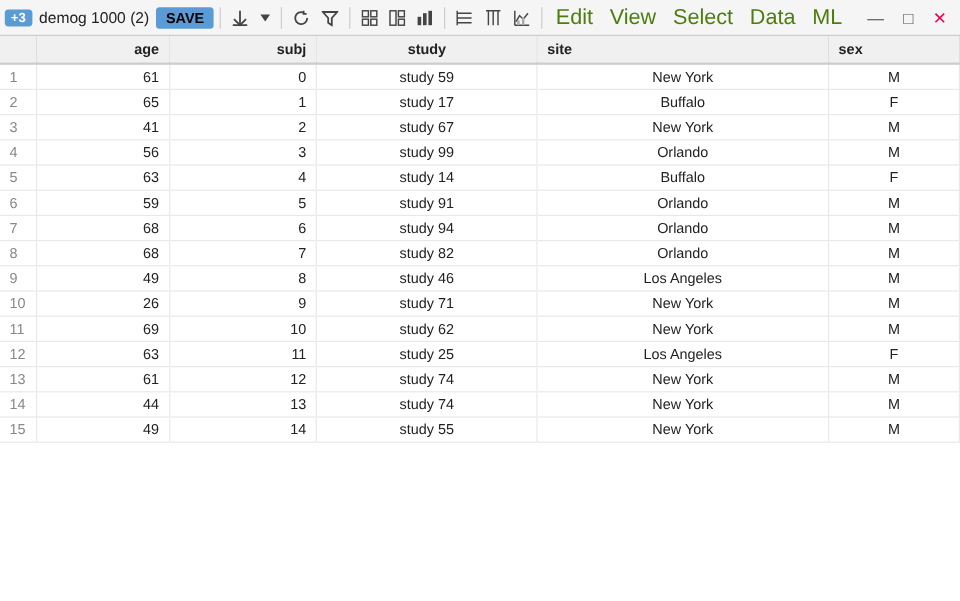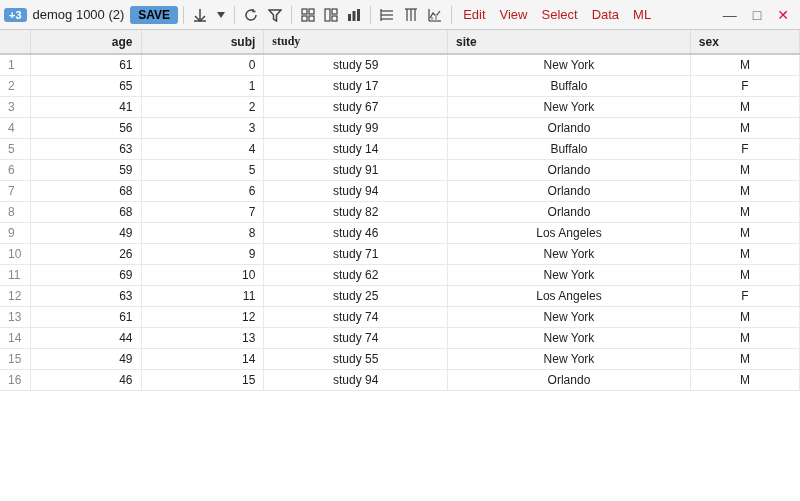--- a/index.html
+++ b/index.html
@@ -20,21 +20,21 @@
       background: #5b9bd5; color: #000000; border: none; border-radius: 3px;
       padding: 2px 8px; font-size: 12px; cursor: pointer; font-weight: bold;
     }
     .tb-sep { width: 1px; height: 18px; background: #ccc; margin: 0 3px; }
     .tb-icon-btn {
       background: none; border: none; cursor: pointer; padding: 2px 4px;
       font-size: 14px; color: #444; display: flex; align-items: center; height: 24px;
     }
     .tb-menu-btn {
       background: none; border: none; cursor: pointer; padding: 2px 6px;
-      font-size: 13px; color: #b91c1c; font-weight: normal;
+      font-size: 18px; color: #4d7c0f; font-weight: normal;
     }
     .spacer { flex: 1; }
     .tb-window-btn {
       background: none; border: none; cursor: pointer; padding: 2px 7px;
       font-size: 14px; color: #555;
     }
 
     
     .icon-group { display: flex; align-items: center; gap: 1px; }
 
@@ -50,21 +50,21 @@
     }
     thead th {
       border-right: 1px solid #ddd; padding: 4px 8px;
       text-align: right; font-weight: bold; font-size: 12px;
       color: #222; position: sticky; top: 0; background: #f0f0f0; z-index: 10;
       white-space: nowrap;
     }
     thead th.row-num { text-align: left; min-width: 30px; width: 30px; }
     thead th.col-sex { text-align: left; }
     thead th.col-site { text-align: left; }
-    thead th.col-study { text-align: left; font-family: Liberation Serif, serif; }
+    thead th.col-study { text-align: center; }
 
     tbody tr { border-bottom: 1px solid #e8e8e8; }
     tbody td {
       border-right: 1px solid #e8e8e8; padding: 3px 8px;
       text-align: right; font-size: 12px; color: #222;
     }
     tbody td.row-num { color: #888; text-align: left; min-width: 30px; width: 30px; }
     tbody td.col-text { text-align: center; }
 
     
@@ -307,23 +307,15 @@
           <td class="col-text">M</td>
         </tr>
         <tr>
           <td class="row-num">15</td>
           <td>49</td>
           <td>14</td>
           <td class="col-text">study 55</td>
           <td class="col-text">New York</td>
           <td class="col-text">M</td>
         </tr>
-        <tr>
-          <td class="row-num">16</td>
-          <td>46</td>
-          <td>15</td>
-          <td class="col-text">study 94</td>
-          <td class="col-text">Orlando</td>
-          <td class="col-text">M</td>
-        </tr>
       </tbody>
   </table>
 </div>
 
 </body></html>

